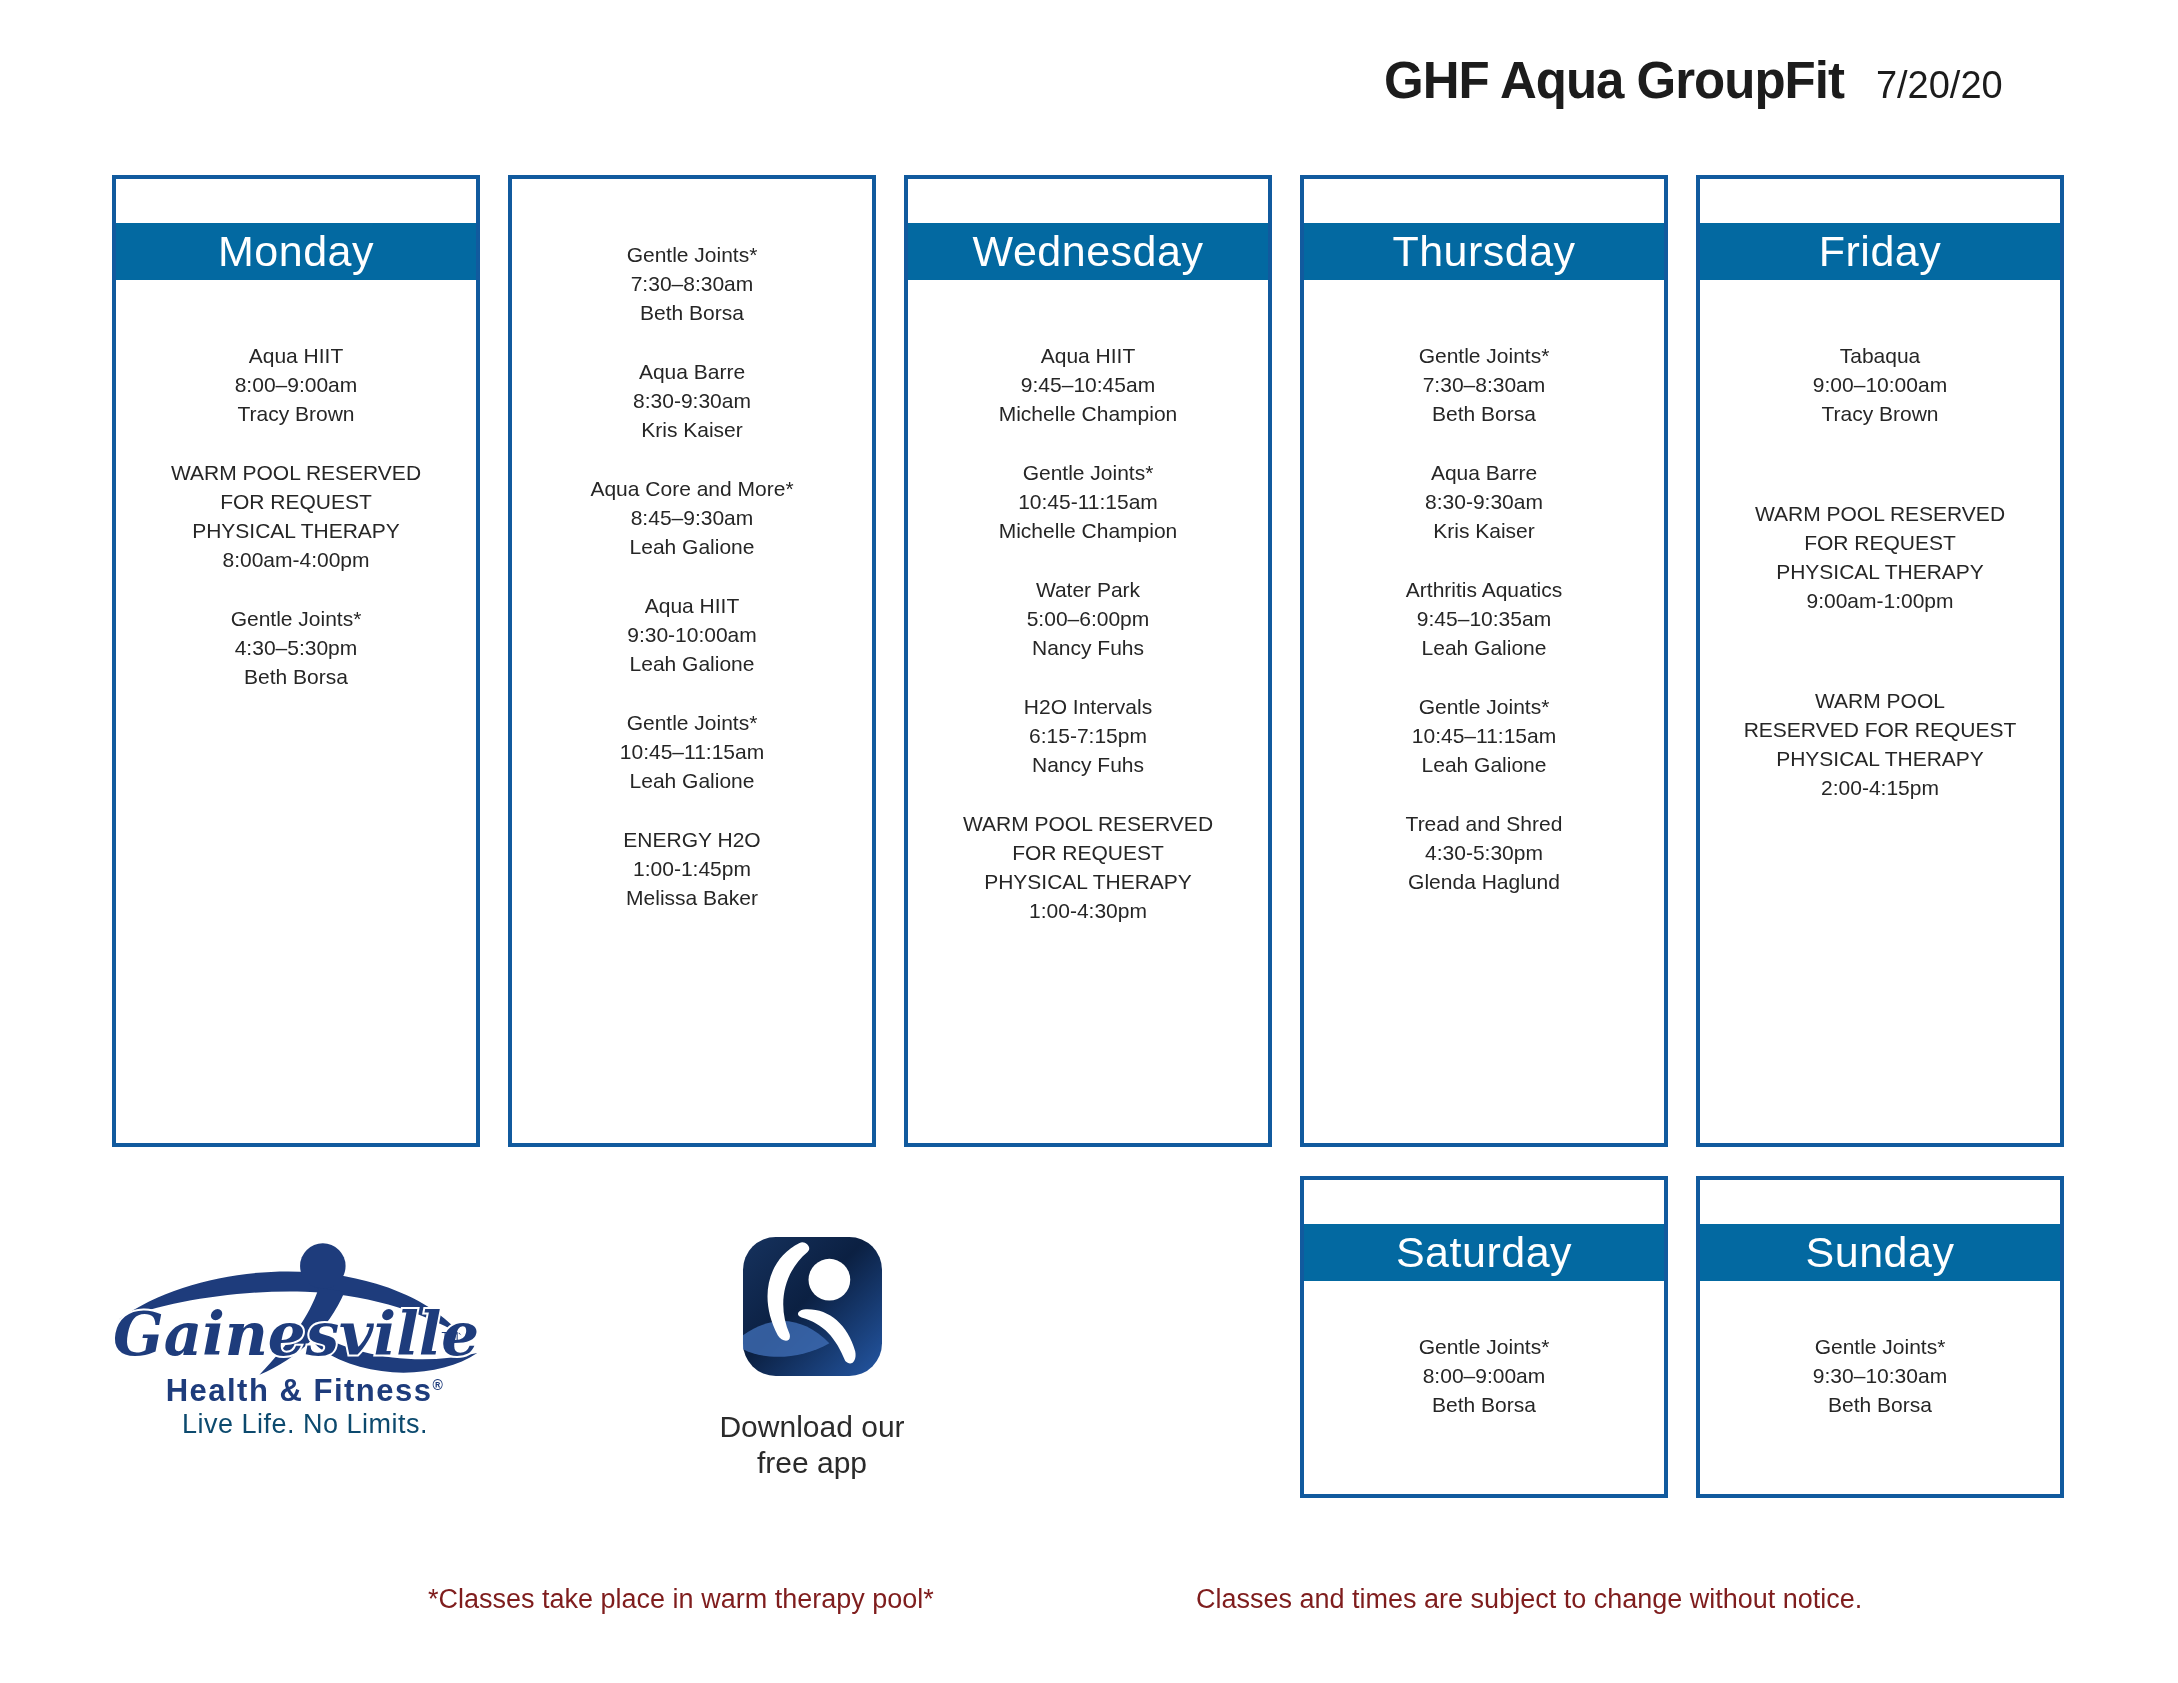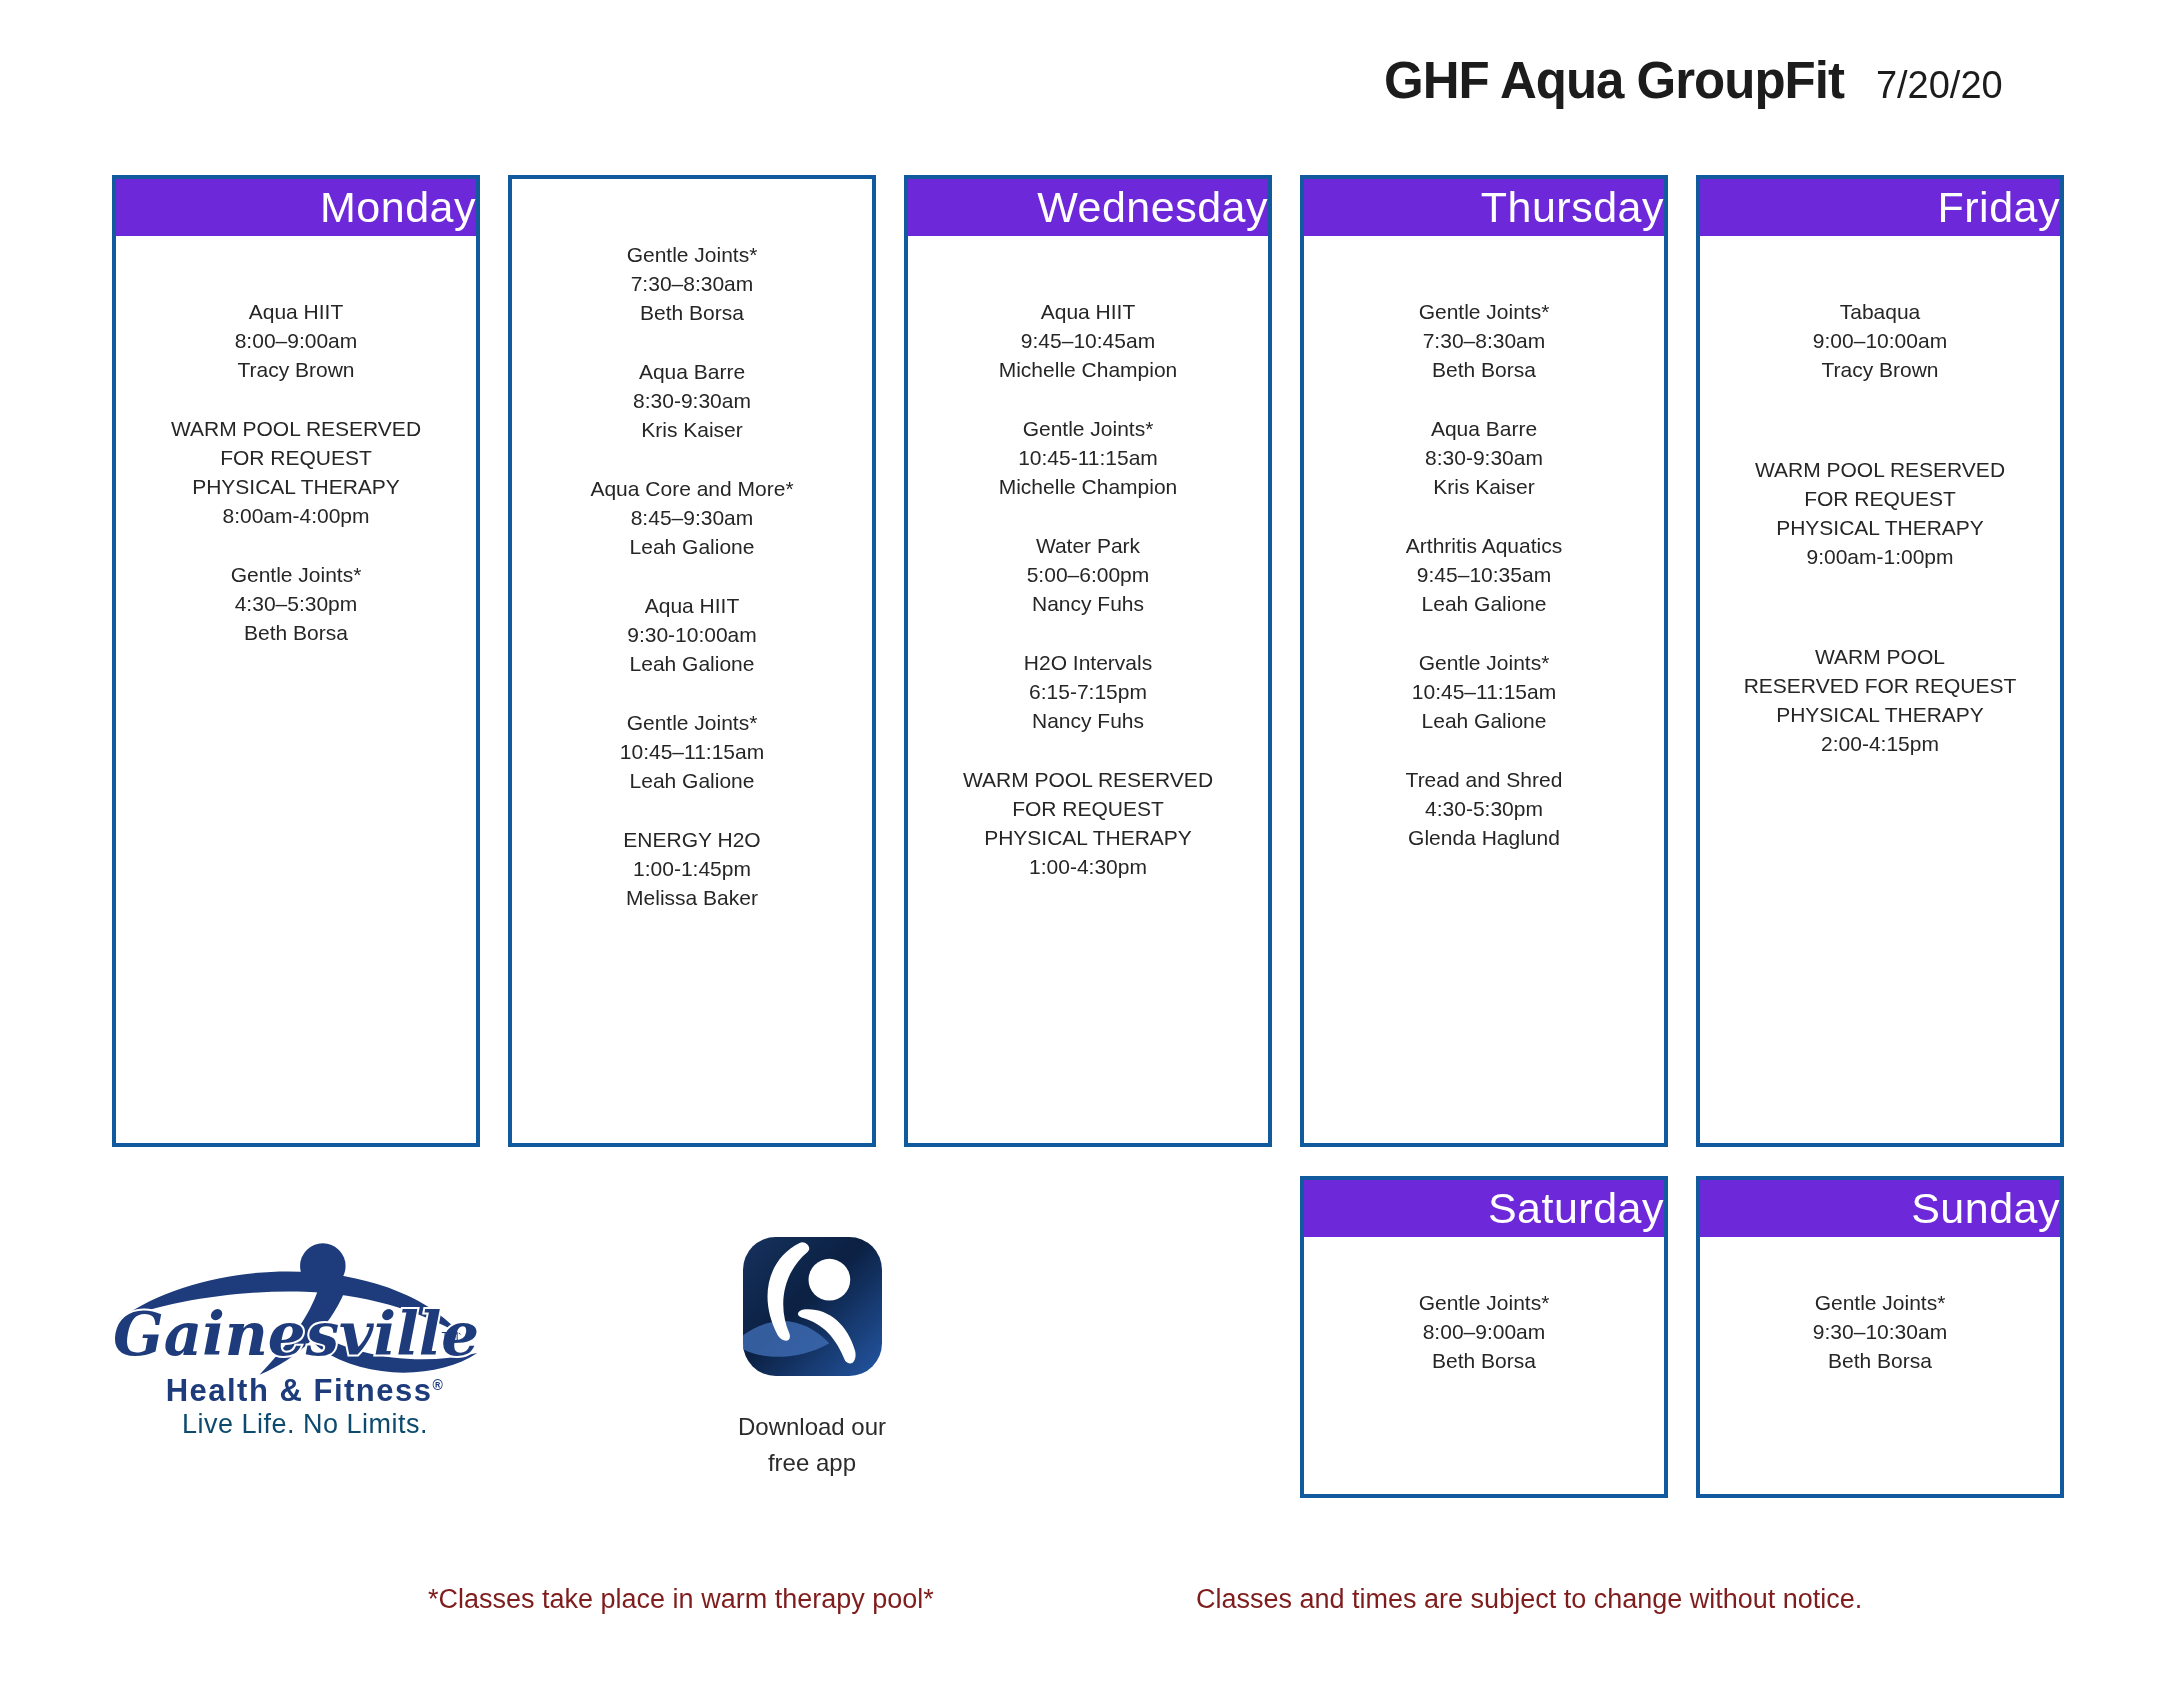--- a/index.html
+++ b/index.html
@@ -11,38 +11,38 @@
   .page-title{font-size:51px;font-weight:600;letter-spacing:-1px;color:#1c1c1c;}
   .page-date{font-size:38px;font-weight:400;color:#1c1c1c;}
 
   
   .day-column{position:absolute;width:368px;box-sizing:border-box;border:4px solid #115a9e;background:#ffffff;}
   .slot-0,.slot-1,.slot-2,.slot-3,.slot-4{top:175px;height:972px;}
   .slot-0{left:112px;} .slot-1{left:508px;} .slot-2{left:904px;} .slot-3{left:1300px;} .slot-4{left:1696px;}
   .slot-5,.slot-6{top:1176px;height:322px;}
   .slot-5{left:1300px;} .slot-6{left:1696px;}
 
-  .day-header{height:57px;background:#6d28d9;color:#ffffff;display:flex;align-items:center;justify-content:flex-end;
-              font-size:43px;font-weight:400;letter-spacing:0.5px;}
+  .day-header{height:57px;background:#0369a1;color:#ffffff;display:flex;align-items:center;justify-content:center;
+              font-size:43px;font-weight:400;letter-spacing:0.5px;margin-top:44px;}
   .day-body{padding-top:61px;text-align:center;}
   .slot-5 .day-body,.slot-6 .day-body{padding-top:51px;}
   .entry{font-size:21px;line-height:29px;margin-bottom:30px;color:#262626;}
   .large-gaps .entry{margin-bottom:71px;}
 
   
   .logo-block{position:absolute;left:107px;top:1238px;width:396px;text-align:center;}
   .logo-svg{display:block;margin:0 auto;}
   .logo-sub{font-size:31px;font-weight:700;letter-spacing:1.5px;color:#1e3c7c;margin-top:-14px;}
   .logo-sub sup{font-size:14px;}
   .logo-tagline{font-size:27px;color:#0c4a6e;margin-top:0;letter-spacing:0.5px;}
 
   
   .app-block{position:absolute;left:691px;top:1236px;width:242px;text-align:center;}
   .app-icon{width:141px;height:141px;margin:0 auto;}
-  .app-caption{margin-top:28px;font-size:24px;line-height:36px;color:#2b2b2b;}
+  .app-caption{margin-top:28px;font-size:30px;line-height:36px;color:#2b2b2b;}
 
   
   .footnote{position:absolute;top:1584px;font-size:27px;color:#7f1d1d;white-space:nowrap;}
   .footnote-left{left:428px;}
   .footnote-right{left:1196px;}
 </style>
 </head>
 <body>
 
 <div class="page">

